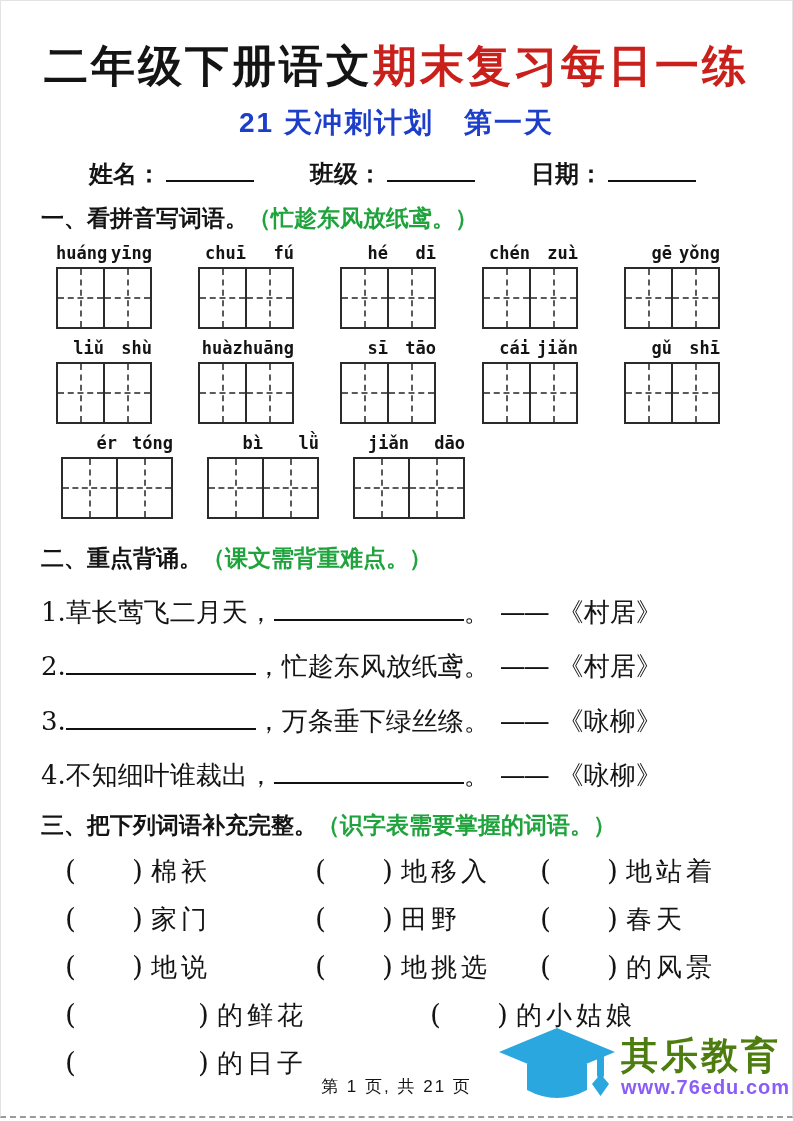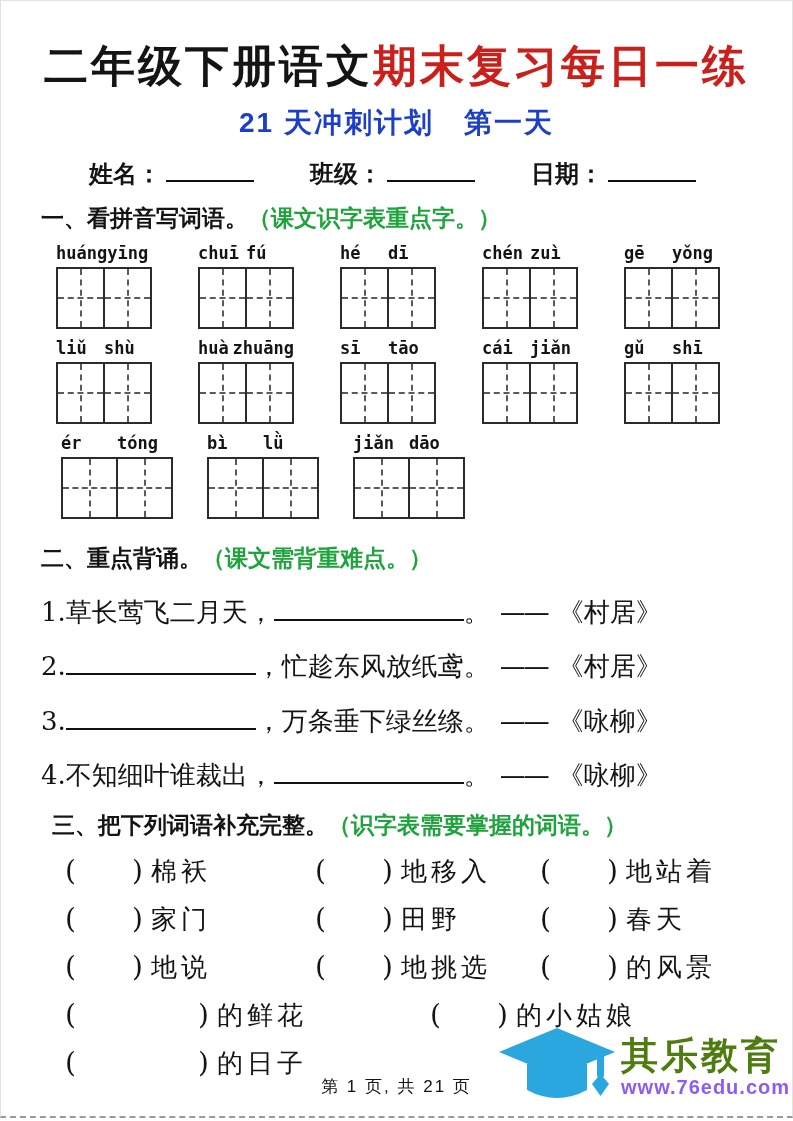--- a/index.html
+++ b/index.html
@@ -55,36 +55,36 @@
   
   .sec-head {
     padding-left: 40px;
     margin-top: 13px;
     font-size: 23px;
     font-weight: bold;
     white-space: nowrap;
   }
   .sec-head .note { color: #1fa33c; }
   .sec2-head { margin-top: 24px; }
-  .sec3-head { margin-top: 18px; margin-left: 11px; }
+  .sec3-head { margin-top: 18px; }
 
   
   .prow { display: flex; padding-left: 55px; gap: 46px; margin-top: 9px; }
   .prow.r3 { padding-left: 60px; gap: 34px; }
   .pgroup { width: 96px; }
   .prow.r3 .pgroup { width: 112px; }
   .pinyin {
     display: flex;
     font-family: "DejaVu Sans Mono", monospace;
     font-size: 17px;
     font-weight: bold;
     margin-bottom: 4px;
     white-space: nowrap;
   }
-  .pinyin span { flex: 1; text-align: left; }
+  .pinyin span { flex: 1; text-align: right; }
   .grid {
     display: flex;
     height: 62px;
     border: 2px solid #2b2b2b;
     background: #fff;
   }
   .cell { flex: 1; position: relative; }
   .cell + .cell { border-left: 2px solid #2b2b2b; }
   .cell::before {
     content: ""; position: absolute; top: 0; bottom: 0; left: 50%;
@@ -167,21 +167,21 @@
   <div class="title"><span>二年级下册语文</span><span class="red">期末复习每日一练</span></div>
 
   <div class="subtitle">21 天冲刺计划　第一天</div>
 
   <div class="fields">
     <span class="field"><span>姓名：</span><span class="fline"></span></span>
     <span class="field"><span>班级：</span><span class="fline"></span></span>
     <span class="field"><span>日期：</span><span class="fline"></span></span>
   </div>
 
-  <div class="sec-head"><span>一、看拼音写词语。</span><span class="note">（课文识字表重点字。）</span></div>
+  <div class="sec-head"><span>一、看拼音写词语。</span><span class="note">（忙趁东风放纸鸢。）</span></div>
 
   <div class="prow">
     <div class="pgroup">
       <div class="pinyin">
           <span>huáng</span>
           <span>yīng</span>
         </div>
       <div class="grid">
           <div class="cell"></div>
           <div class="cell"></div>

